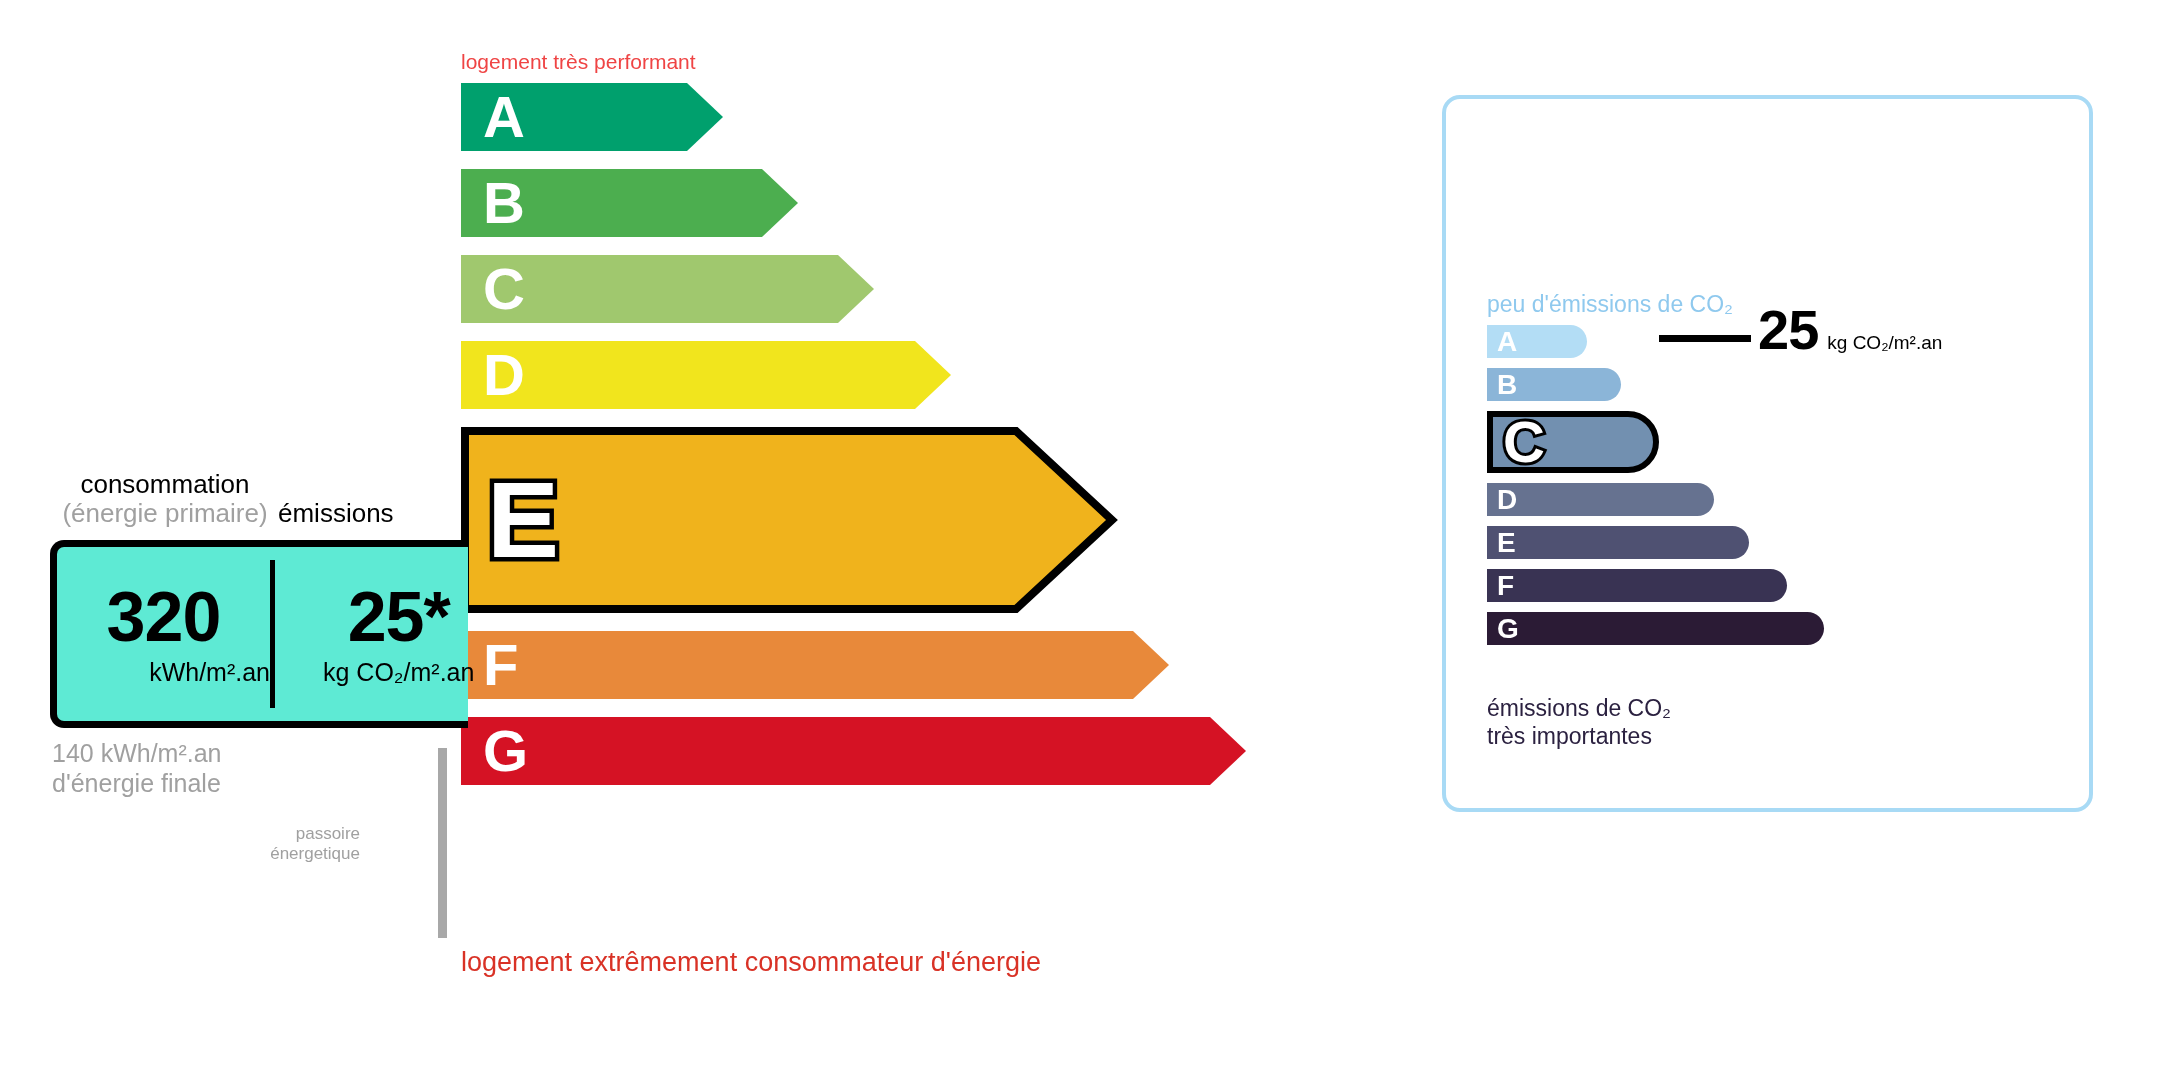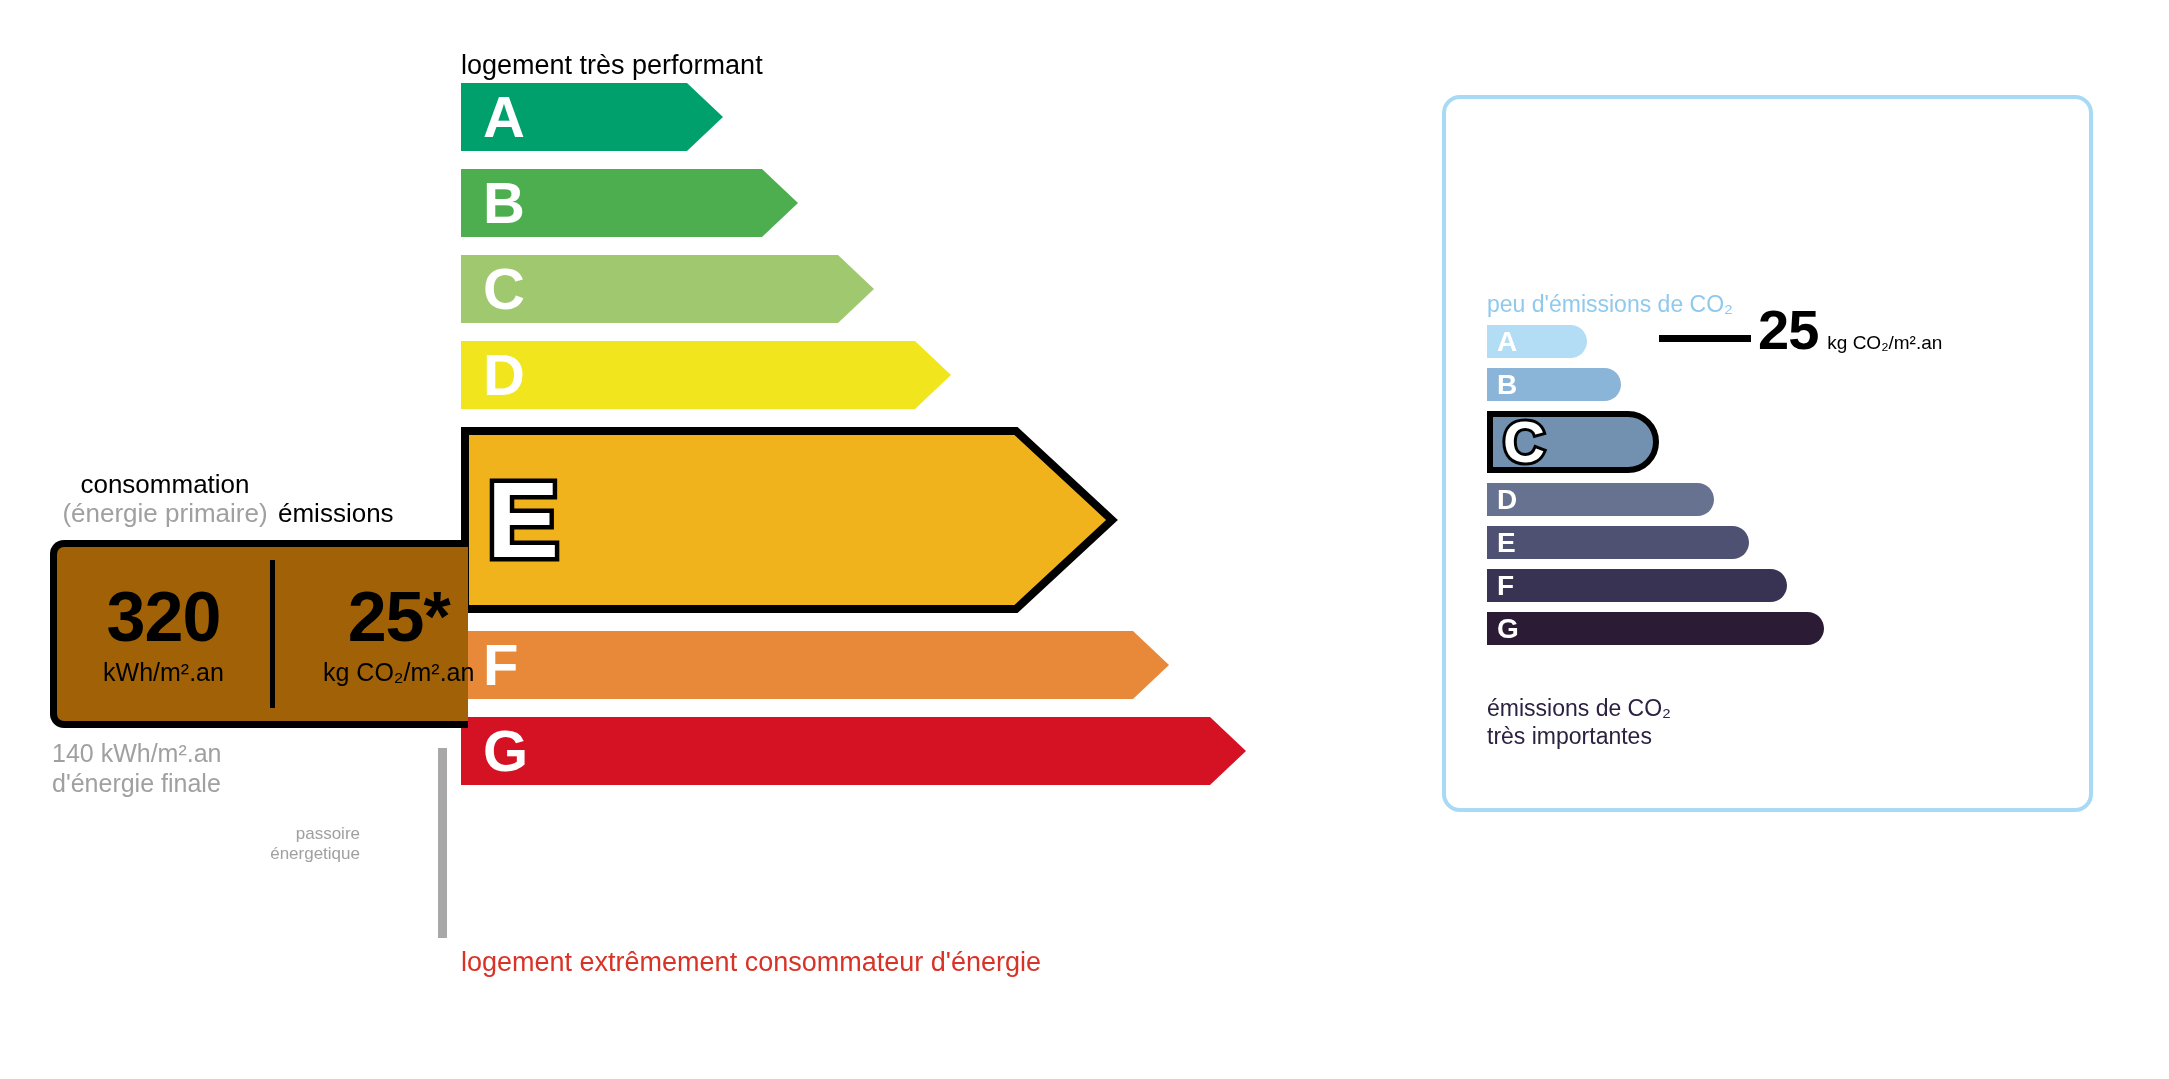--- a/index.html
+++ b/index.html
@@ -17,22 +17,22 @@
   
   #dpe-panel {
     position: absolute;
     left: 0; top: 0;
     width: 1300px; height: 1079px;
   }
 
   .top-caption {
     position: absolute;
     left: 461px; top: 50px;
-    font-size: 27px;
-    color: #000000;
+    font-size: 21px;
+    color: #ef4444;
     white-space: nowrap;
   }
   .bottom-caption {
     position: absolute;
     left: 461px; top: 947px;
     font-size: 27px;
     color: #d93226;
     white-space: nowrap;
   }
 
@@ -64,21 +64,21 @@
     color: #ffffff;
     -webkit-text-stroke: 9px #000;
     paint-order: stroke fill;
   }
 
   
   #value-box {
     position: absolute;
     left: 50px; top: 540px;
     width: 418px; height: 188px;
-    background: #a16207;
+    background: #5eead4;
     border: 7px solid #000000;
     border-right: none;
     border-top-left-radius: 14px;
     border-bottom-left-radius: 14px;
     display: flex;
     align-items: center;
     z-index: 5;
   }
   .value-cell {
     flex: 1 1 0;
@@ -98,20 +98,21 @@
     font-weight: bold;
     color: #000;
     line-height: 1;
     letter-spacing: -1px;
   }
   .value-unit {
     font-size: 25px;
     color: #000;
     margin-top: 6px;
     white-space: nowrap;
+    text-align: right;
   }
 
   
   #label-consommation {
     position: absolute;
     left: 60px; top: 470px;
     width: 210px;
     text-align: center;
     font-size: 26px;
     color: #000;

